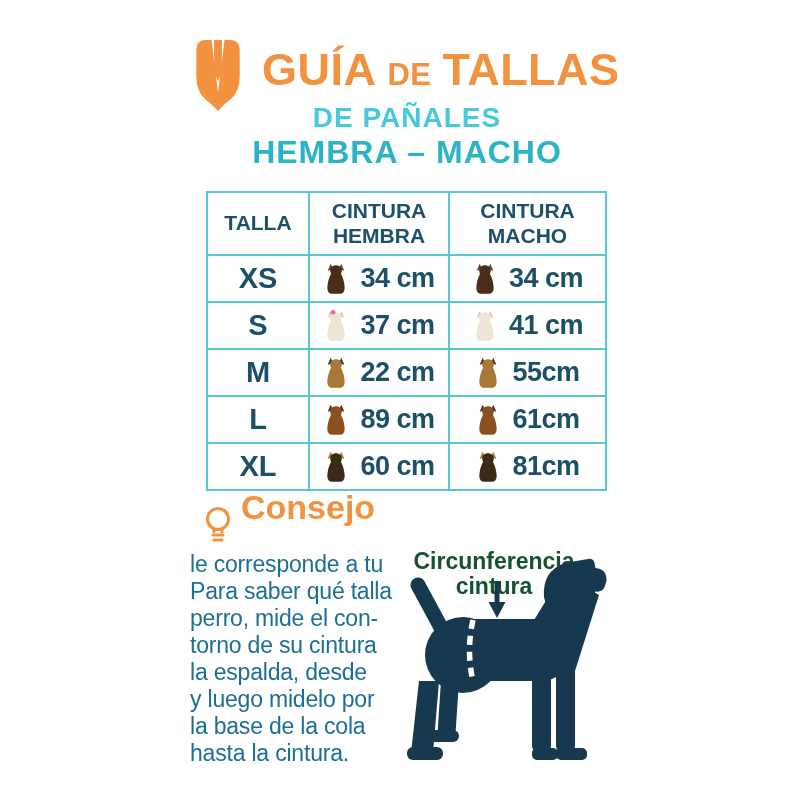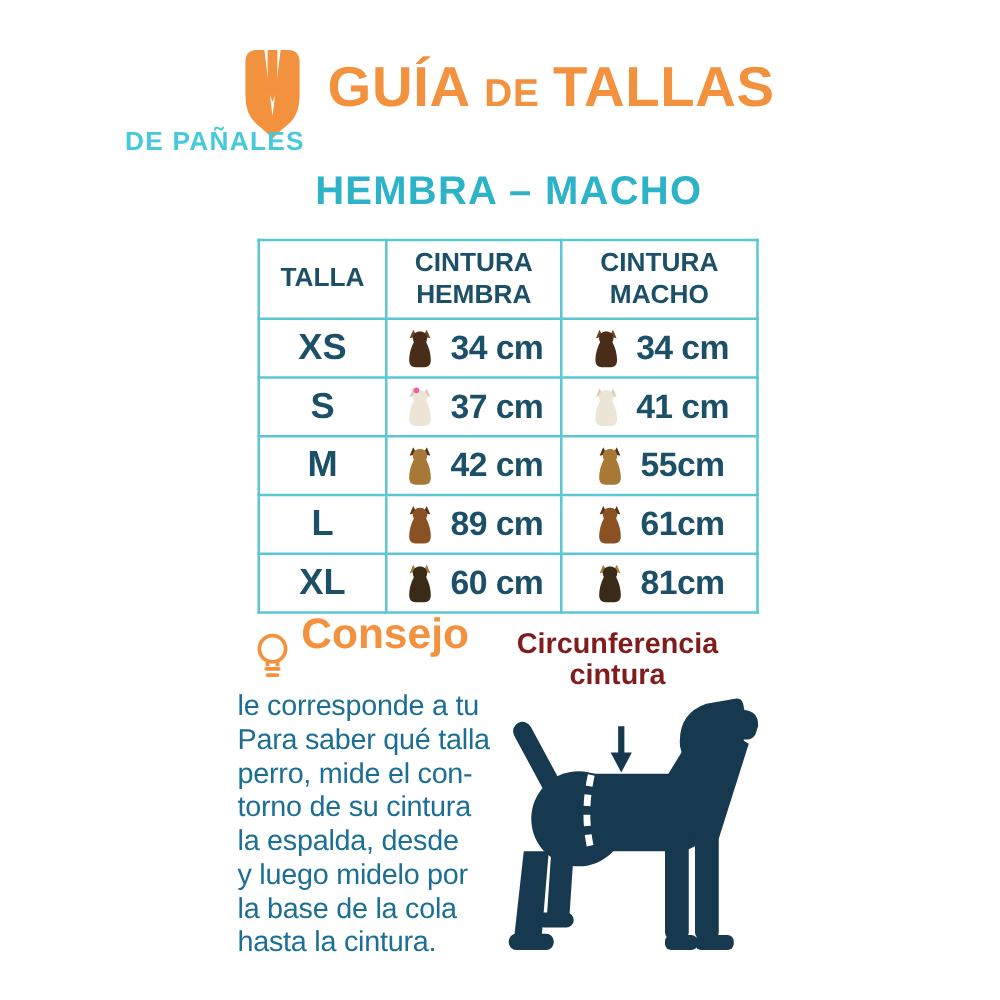--- a/index.html
+++ b/index.html
@@ -9,22 +9,22 @@
   }
   
   .logo{position:absolute;left:192px;top:32px;width:52px;height:87px;}
   .title{
     position:absolute;left:262px;top:44px;width:368px;
     color:#F2913E;font-weight:bold;letter-spacing:.5px;white-space:nowrap;
   }
   .title .big{font-size:45px;}
   .title .small{font-size:31px;margin:0 6px;}
   .subtitle{
-    position:absolute;left:100px;top:102px;width:614px;text-align:left;
-    color:#47C9DB;font-size:21px;font-weight:bold;letter-spacing:1px;
+    position:absolute;left:100px;top:102px;width:614px;text-align:center;
+    color:#47C9DB;font-size:28px;font-weight:bold;letter-spacing:1px;
   }
   .genderline{
     position:absolute;left:100px;top:134px;width:614px;text-align:center;
     color:#2DB3C8;font-size:32px;font-weight:bold;letter-spacing:1px;
   }
   
   table.sizes{
     position:absolute;left:206px;top:191px;width:399px;
     border-collapse:collapse;table-layout:fixed;padding-left:16px;
   }
@@ -41,22 +41,22 @@
   
   .bulb{position:absolute;left:204px;top:505px;}
   .tip-heading{
     position:absolute;left:241px;top:488px;color:#F2913E;
     font-size:34px;font-weight:bold;
   }
   .tip-text{position:absolute;left:190px;top:551px;color:#1B6E94;}
   .tip-text div{font-size:23px;line-height:27px;white-space:nowrap;letter-spacing:-.2px;}
   
   .fig-label{
-    position:absolute;left:402px;top:502px;width:184px;text-align:center;
-    color:#7f1d1d;font-size:23px;font-weight:bold;line-height:25px;
+    position:absolute;left:402px;top:549px;width:184px;text-align:center;
+    color:#14532d;font-size:23px;font-weight:bold;line-height:25px;
   }
   .fig-dog{position:absolute;left:405px;top:557px;}
 </style>
 </head>
 <body>
 
 <div class="poster">
 
   <svg class="logo" viewBox="0 0 60 90">
     <path d="M5 15 Q5 4 16 4 L44 4 Q55 4 55 15 L55 46 Q55 64 44.5 72.5 Q36 79 30 86 Q24 79 15.5 72.5 Q5 64 5 46 Z" fill="#F2913E"></path>
@@ -147,21 +147,21 @@
     <tr>
       <td class="size">M</td>
       <td class="val">
             <div class="valwrap">
         <span class="dog">
           <svg viewBox="0 0 36 44" width="26" height="34">
             <path d="M10.5 1 L14.5 8.5 L6.5 10.5 Z M25.5 1 L21.5 8.5 L29.5 10.5 Z" fill="#523317"></path>
             <path d="M18 3 C13.5 3 10 6 10 10.5 C10 12 10.4 13.4 11.2 14.6 C7.8 21 6 28.5 6 34.5 C6 40 9 42.5 13 42.5 L23 42.5 C27 42.5 30 40 30 34.5 C30 28.5 28.2 21 24.8 14.6 C25.6 13.4 26 12 26 10.5 C26 6 22.5 3 18 3 Z" fill="#a87836"></path>
           </svg>
               </span>
-        <span class="num">42 cm</span>
+        <span class="num">22 cm</span>
       </div>
           </td>
       <td class="val">
             <div class="valwrap">
         <span class="dog">
           <svg viewBox="0 0 36 44" width="26" height="34">
             <path d="M10.5 1 L14.5 8.5 L6.5 10.5 Z M25.5 1 L21.5 8.5 L29.5 10.5 Z" fill="#523317"></path>
             <path d="M18 3 C13.5 3 10 6 10 10.5 C10 12 10.4 13.4 11.2 14.6 C7.8 21 6 28.5 6 34.5 C6 40 9 42.5 13 42.5 L23 42.5 C27 42.5 30 40 30 34.5 C30 28.5 28.2 21 24.8 14.6 C25.6 13.4 26 12 26 10.5 C26 6 22.5 3 18 3 Z" fill="#a87836"></path>
           </svg>
               </span>

